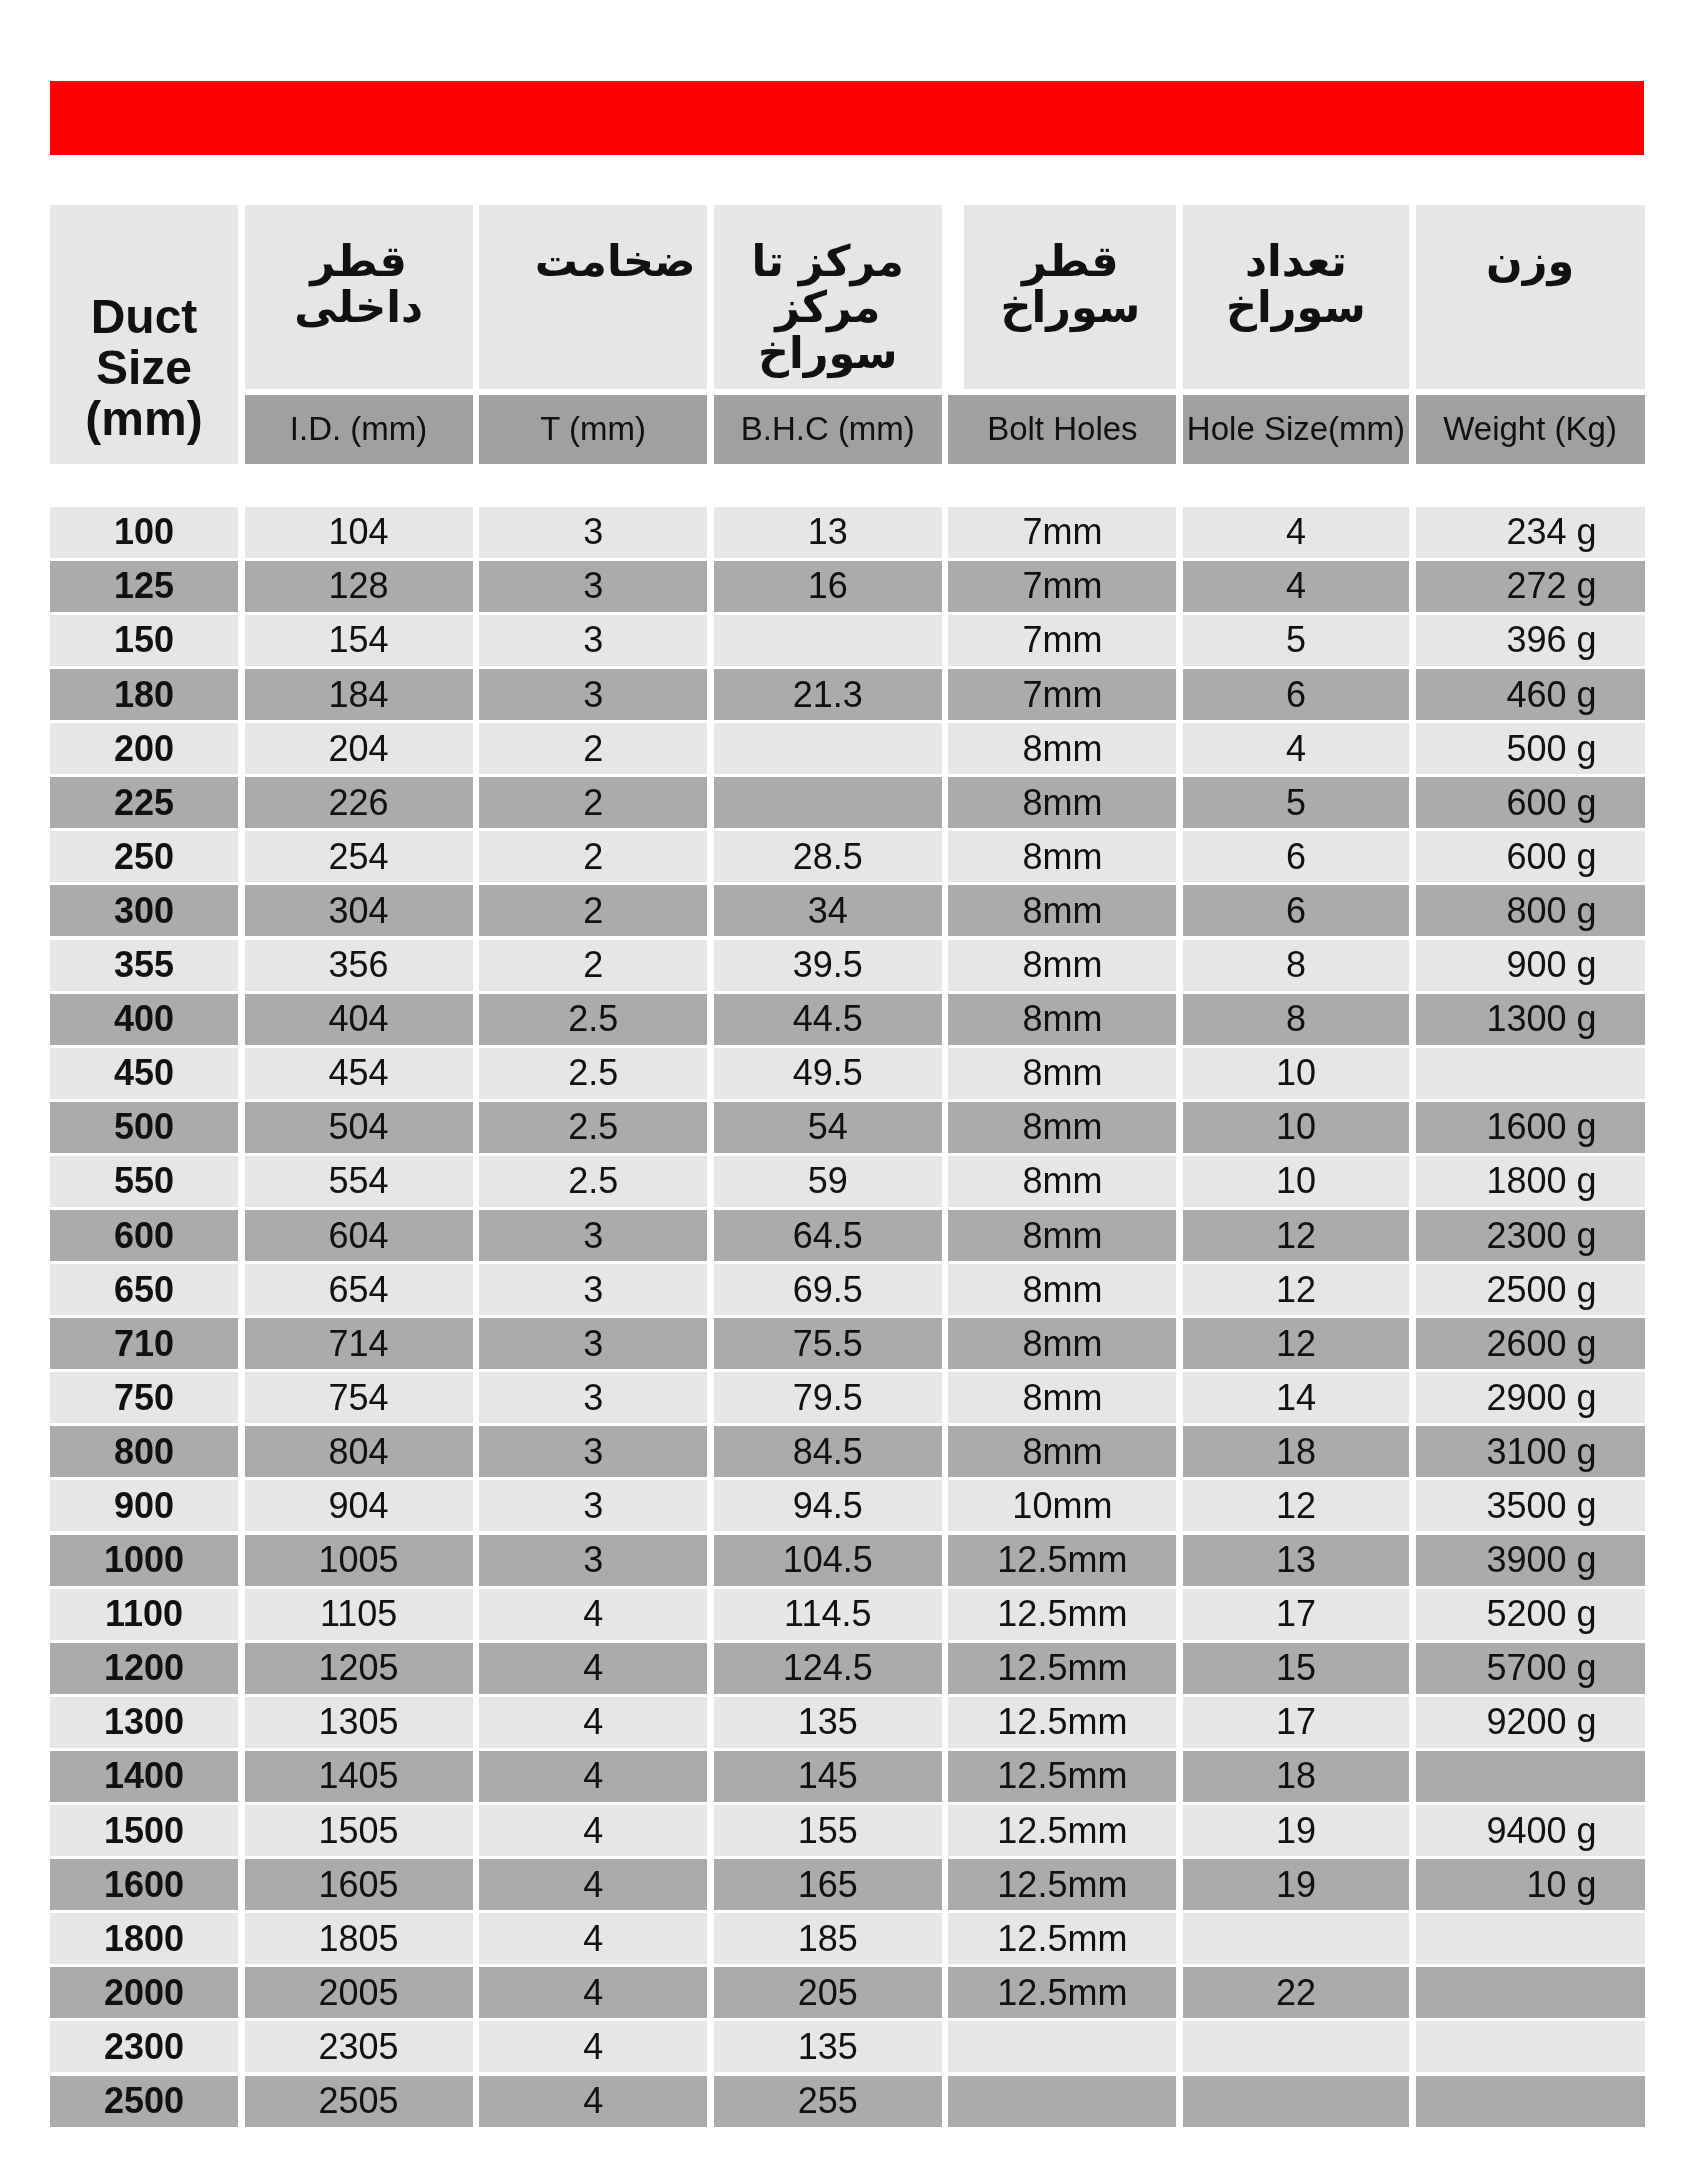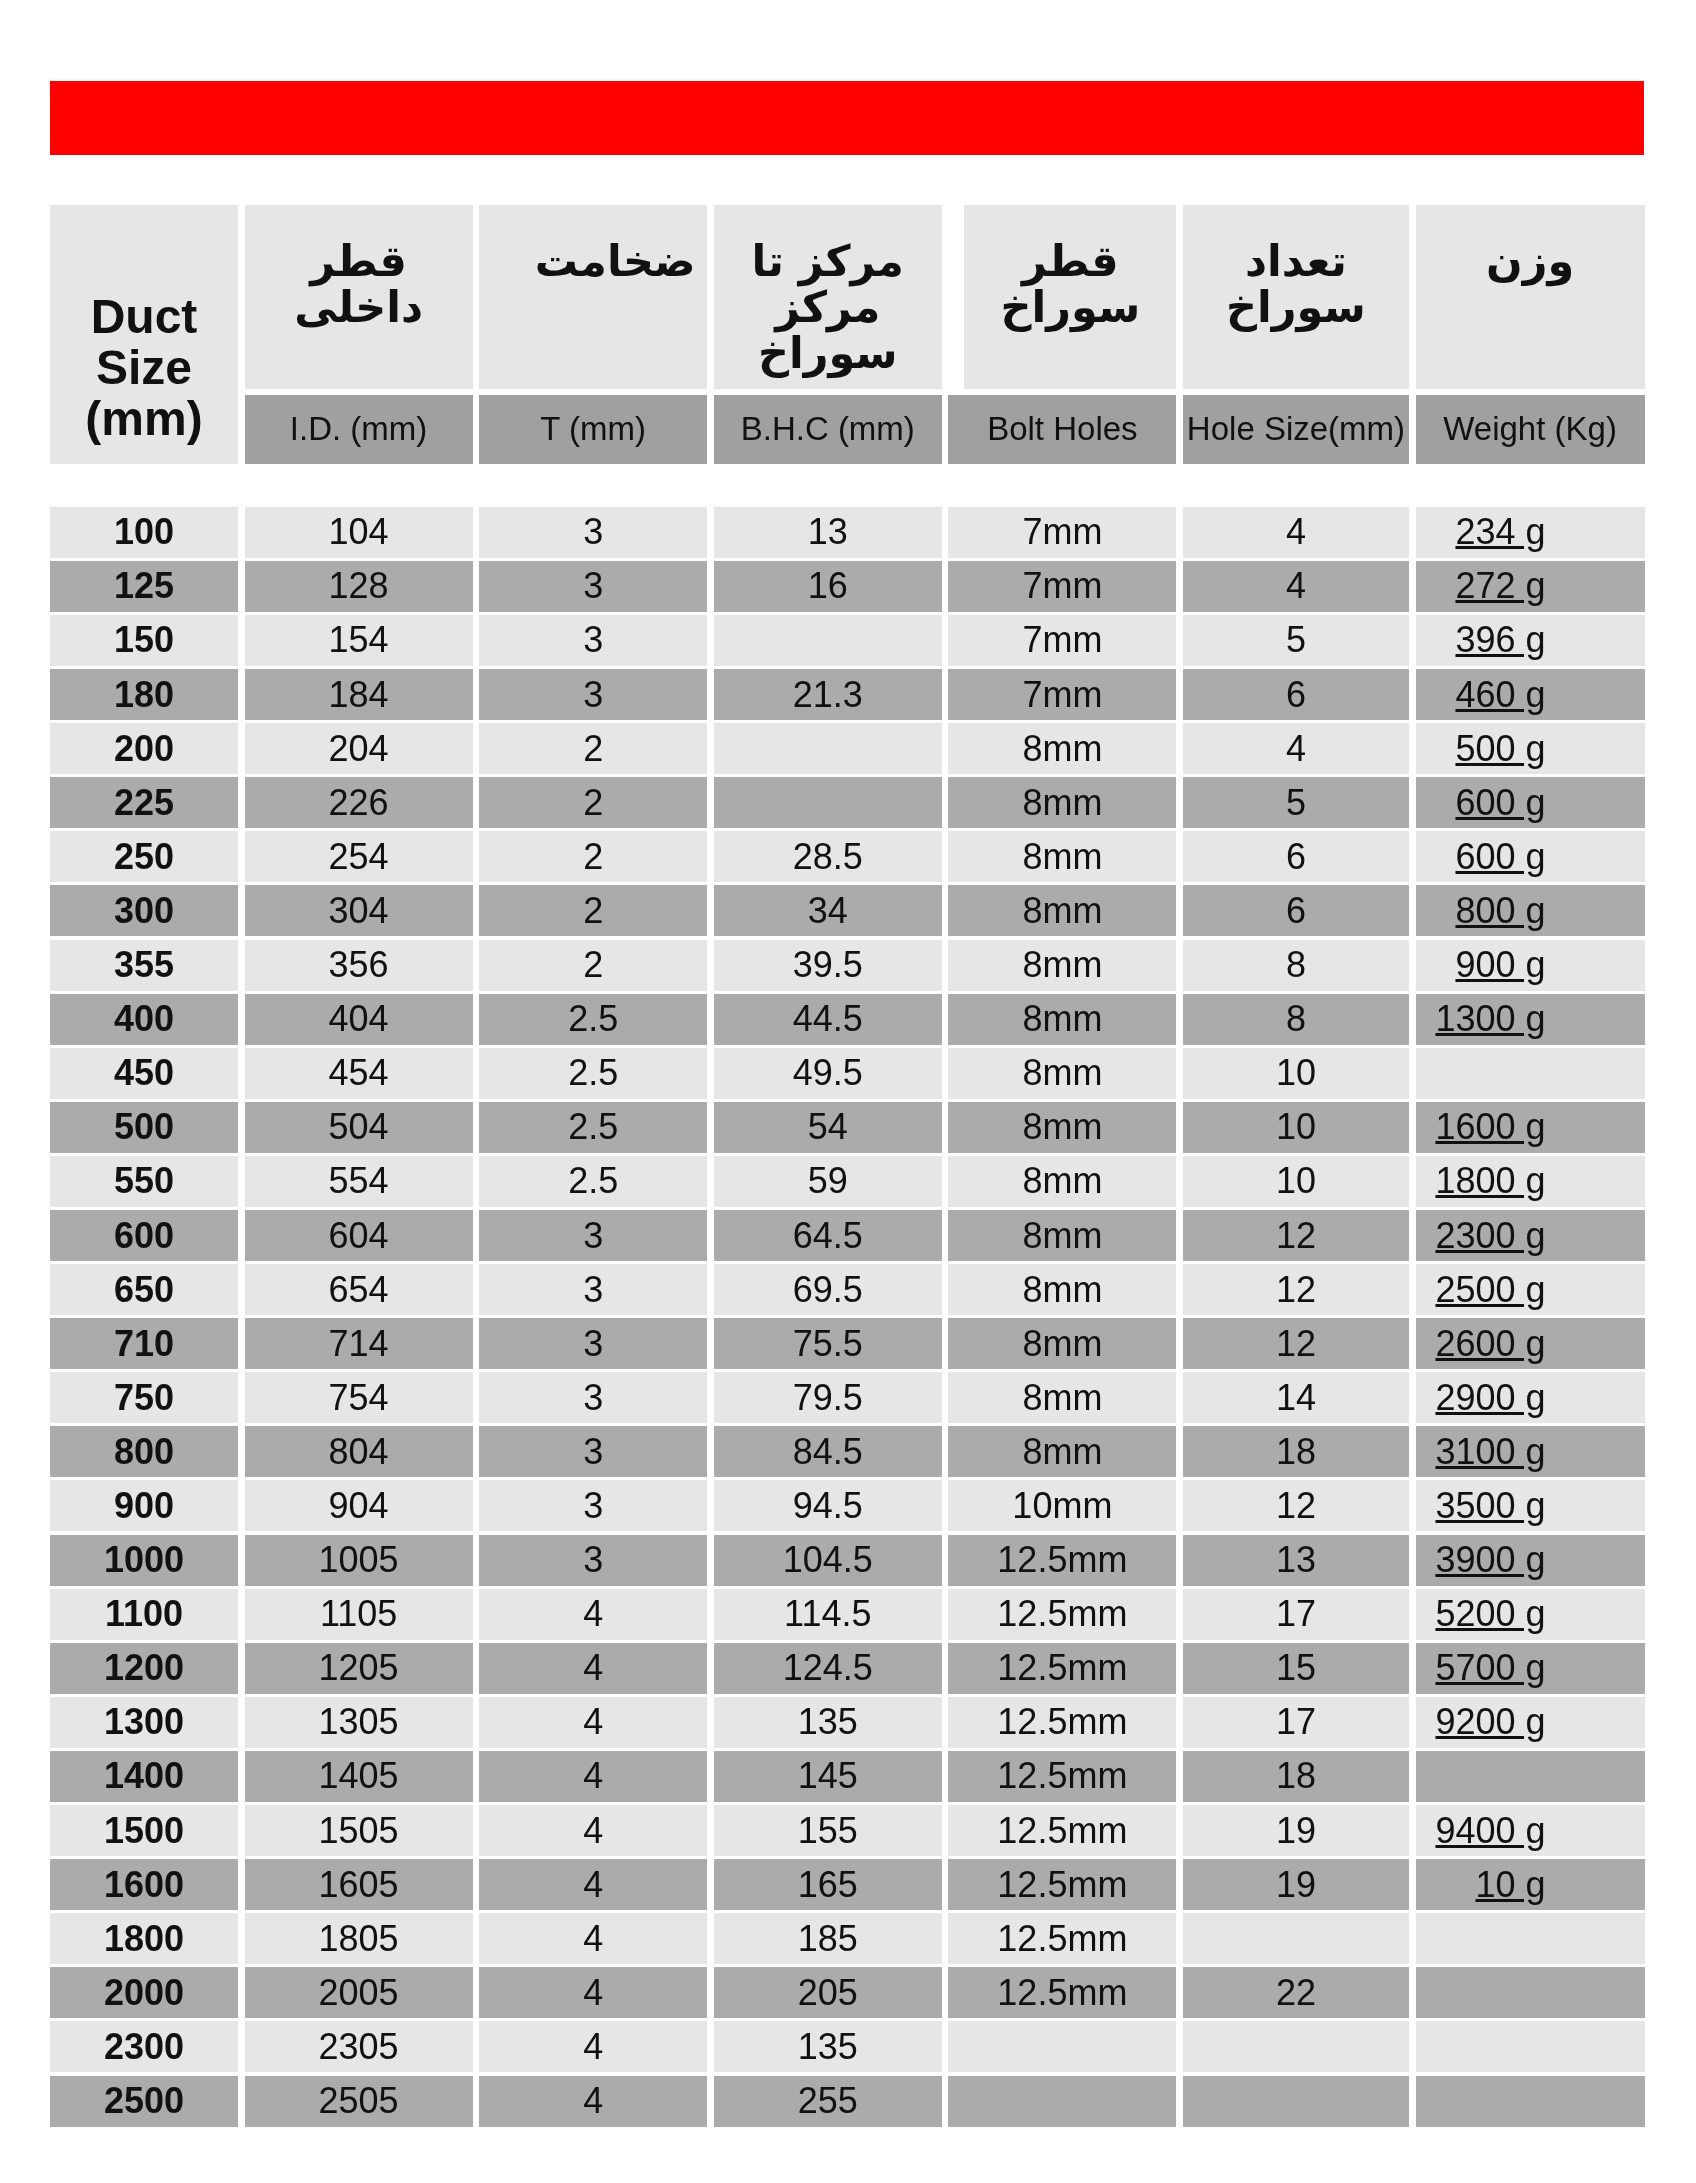--- a/index.html
+++ b/index.html
@@ -79,22 +79,21 @@
     align-items: center;
     justify-content: center;
     font-size: 36px;
     box-sizing: border-box;
   }
   .data-row.light .cell { background: #e7e6e6; }
   .data-row.dark  .cell { background: #ababab; }
   .cell.size-cell { font-weight: bold; }
   .cell.weight-cell {
     justify-content: flex-end;
-    padding-right: 99px;
-    text-decoration: underline;
+    padding-right: 48px;
   }
 </style>
 </head>
 <body>
 
 <div class="banner" style="background: rgb(255, 0, 0);"></div>
 
 <div class="table-wrap">
 
   <div class="header-grid">

